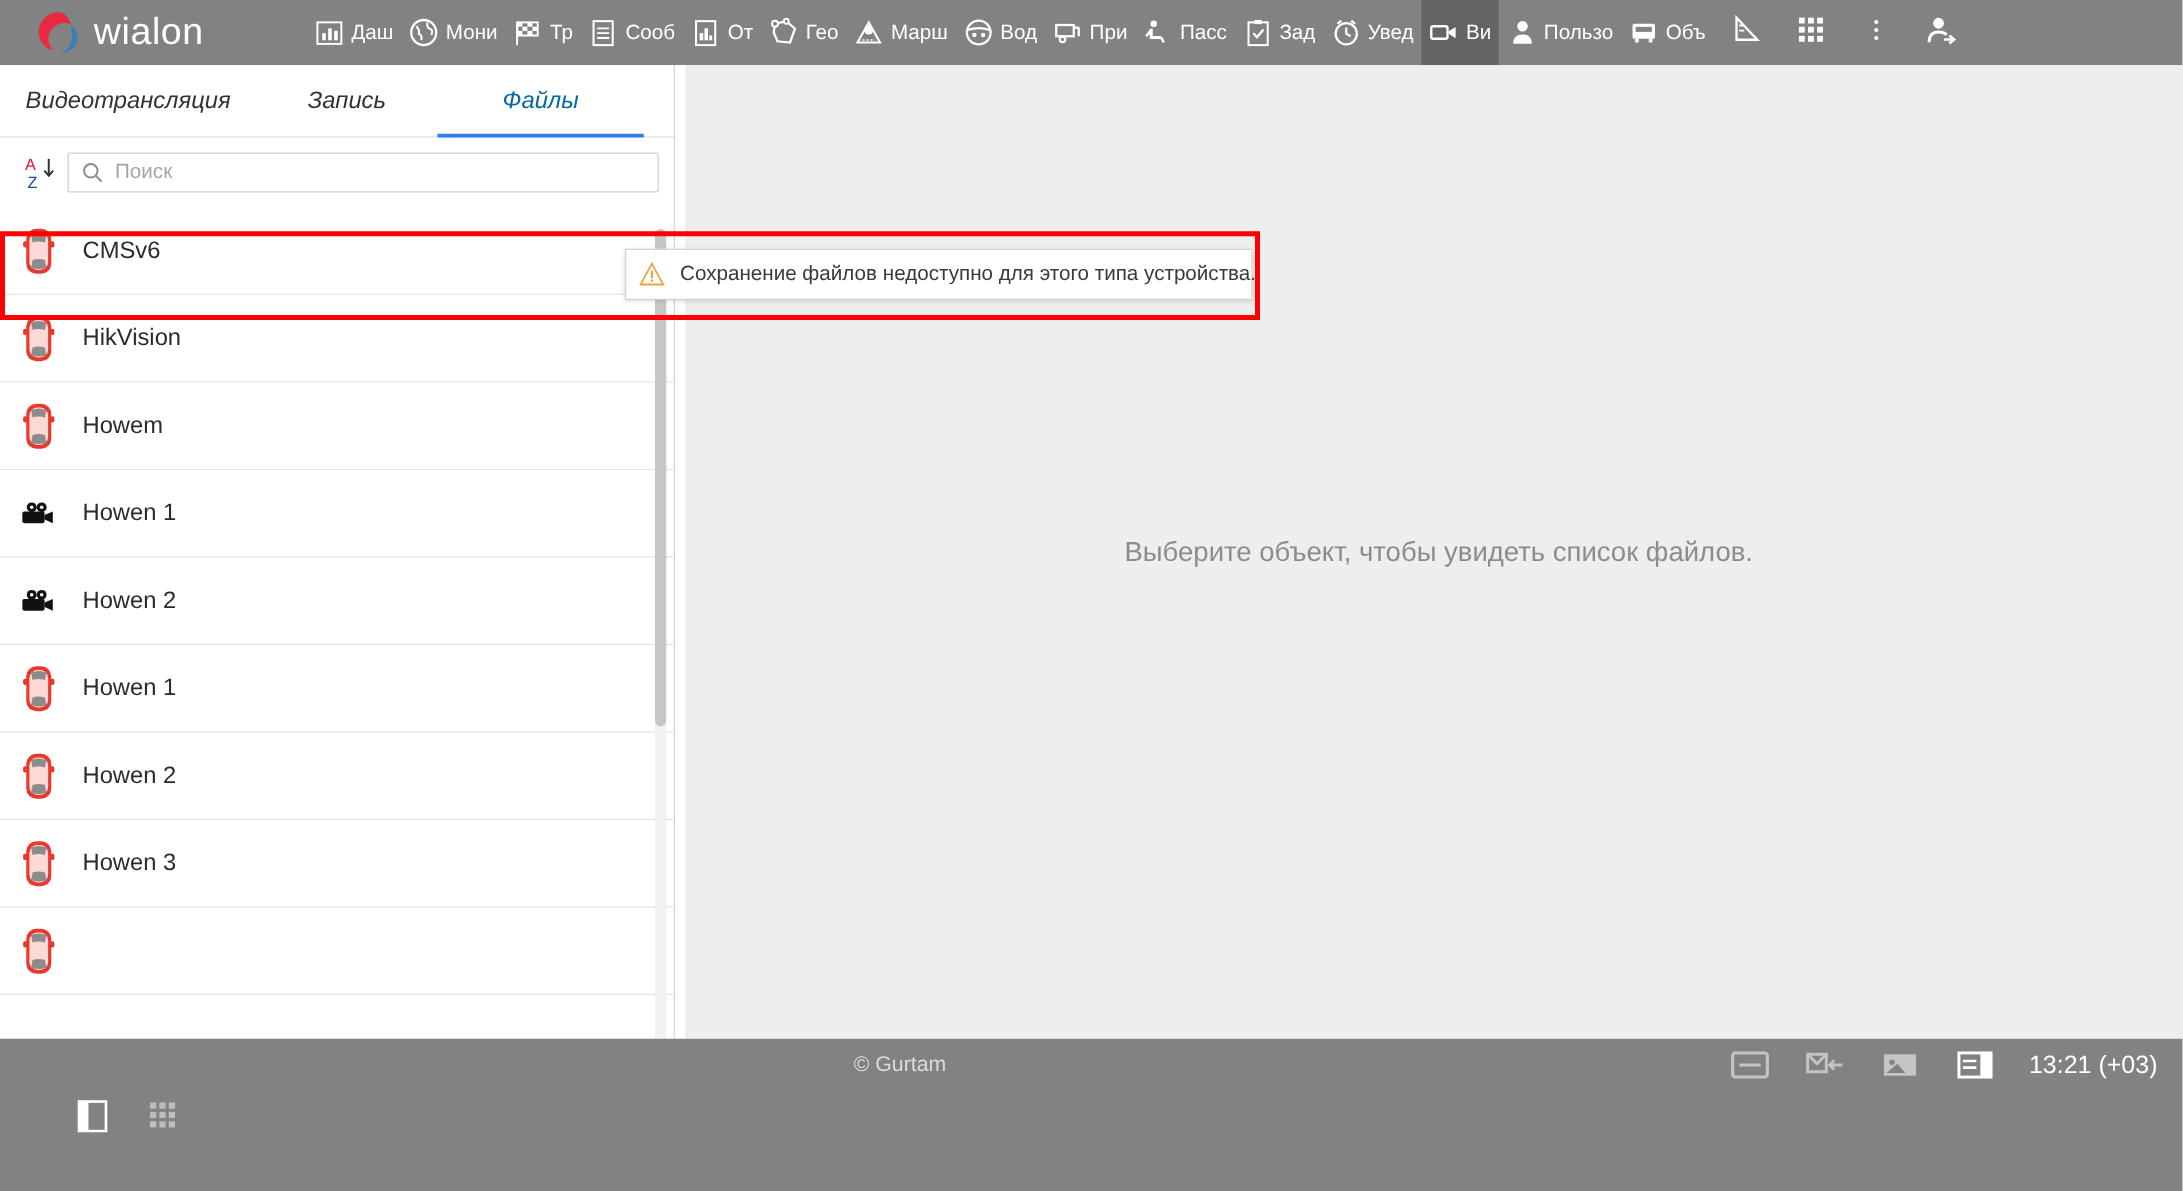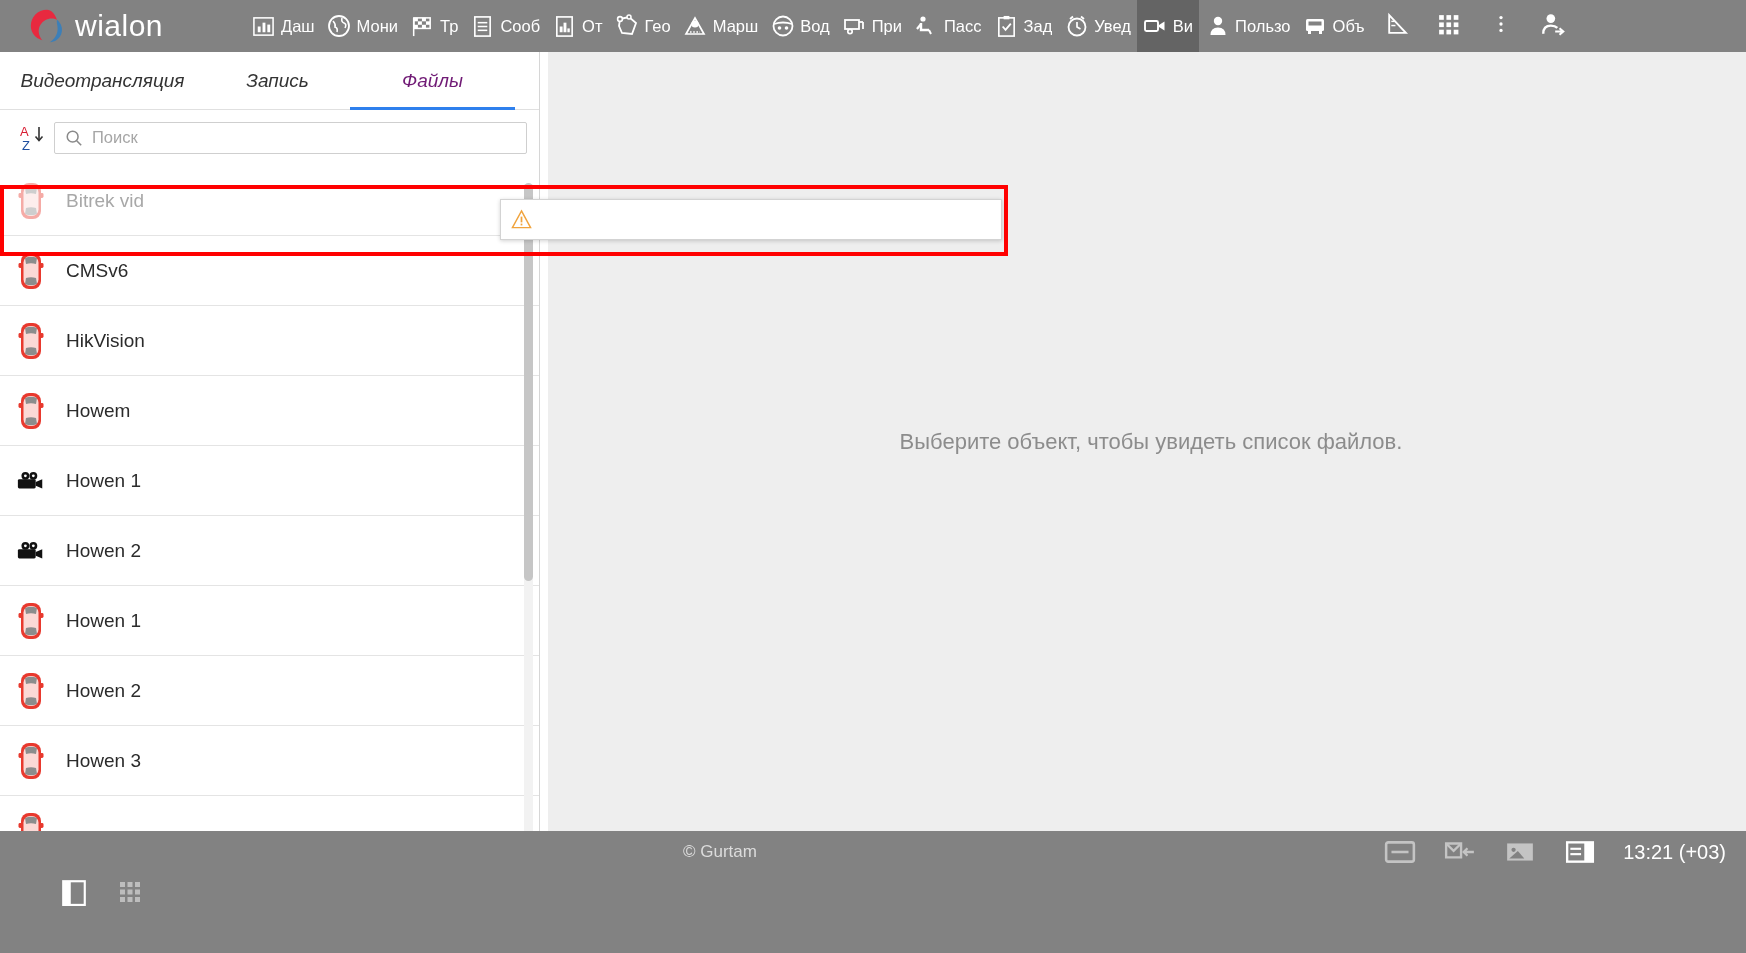--- a/index.html
+++ b/index.html
@@ -62,21 +62,21 @@
   .tab {
     display: flex; align-items: center; justify-content: center;
     font-size: 19px; color: #333333;
     flex: 0 0 auto; padding: 0 10px;
     position: relative;
     font-style: italic;
   }
   .tab.t1 { width: 205px; }
   .tab.t2 { width: 145px; }
   .tab.t3 { width: 165px; }
-  .tab.active { color: #701a75; }
+  .tab.active { color: #0369a1; }
   .tab.active::after {
     content: ""; position: absolute; left: 0; right: 0; bottom: -1px;
     height: 3px; background: #2f80ed;
   }
   #search-row {
     height: 55px; display: flex; align-items: center;
     padding: 0 12px 0 12px;
   }
   #sort-btn {
     width: 42px; height: 40px; flex: 0 0 42px;
@@ -447,33 +447,20 @@
             <circle cx="8.5" cy="8.5" r="6" fill="none" stroke="#8a8a8a" stroke-width="1.7"></circle>
             <line x1="13" y1="13" x2="18" y2="18" stroke="#8a8a8a" stroke-width="1.7"></line>
           </svg>
       </span>
       <input id="search-input" type="text" placeholder="Поиск" style="">
     </div>
   </div>
 
   <div id="obj-list">
 
-    <div class="obj-row disabled">
-      <span class="obj-ico dim">
-        <svg viewBox="0 0 26 40" width="26" height="40">
-          <rect x="3" y="2" width="20" height="36" rx="8" fill="#e8392e"></rect>
-          <rect x="5.5" y="5" width="15" height="30" rx="6.5" fill="#fbd9d6"></rect>
-          <path d="M7 7 Q13 4.5 19 7 L18 13 Q13 11.5 8 13 Z" fill="#8c8c8c"></path>
-          <path d="M8 27 Q13 25.5 18 27 L19 33 Q13 35.5 7 33 Z" fill="#8c8c8c"></path>
-          <rect x="0.5" y="12" width="3.5" height="5" rx="1.4" fill="#e8392e"></rect>
-          <rect x="22" y="12" width="3.5" height="5" rx="1.4" fill="#e8392e"></rect>
-        </svg>
-      </span>
-      <span class="obj-label">Bitrek vid</span>
-    </div>
 
     <div class="obj-row">
       <span class="obj-ico">
         <svg viewBox="0 0 26 40" width="26" height="40">
           <rect x="3" y="2" width="20" height="36" rx="8" fill="#e8392e"></rect>
           <rect x="5.5" y="5" width="15" height="30" rx="6.5" fill="#fbd9d6"></rect>
           <path d="M7 7 Q13 4.5 19 7 L18 13 Q13 11.5 8 13 Z" fill="#8c8c8c"></path>
           <path d="M8 27 Q13 25.5 18 27 L19 33 Q13 35.5 7 33 Z" fill="#8c8c8c"></path>
           <rect x="0.5" y="12" width="3.5" height="5" rx="1.4" fill="#e8392e"></rect>
           <rect x="22" y="12" width="3.5" height="5" rx="1.4" fill="#e8392e"></rect>
@@ -608,20 +595,21 @@
 <div id="red-box"></div>
 
 <div id="tooltip">
   <span id="tooltip-ico">
     <svg viewBox="0 0 22 22" width="21" height="21">
       <path d="M11 2 L20.5 19.5 L1.5 19.5 Z" fill="none" stroke="#f0a33c" stroke-width="1.5"></path>
       <rect x="10.1" y="8" width="1.8" height="6" fill="#f0a33c"></rect>
       <rect x="10.1" y="15.3" width="1.8" height="1.9" fill="#f0a33c"></rect>
     </svg>
   </span>
+  <span id="tooltip-text">Сохранение файлов недоступно для этого типа устройства.</span>
 </div>
 
 <div id="bottombar">
   <div id="bb-left">
     <span class="bb-ico">
       <svg viewBox="0 0 26 26" width="28" height="28">
           <rect x="3" y="3" width="20" height="22" fill="none" stroke="#fff" stroke-width="2"></rect>
           <rect x="3" y="3" width="7" height="22" fill="#fff"></rect>
         </svg>
     </span>

